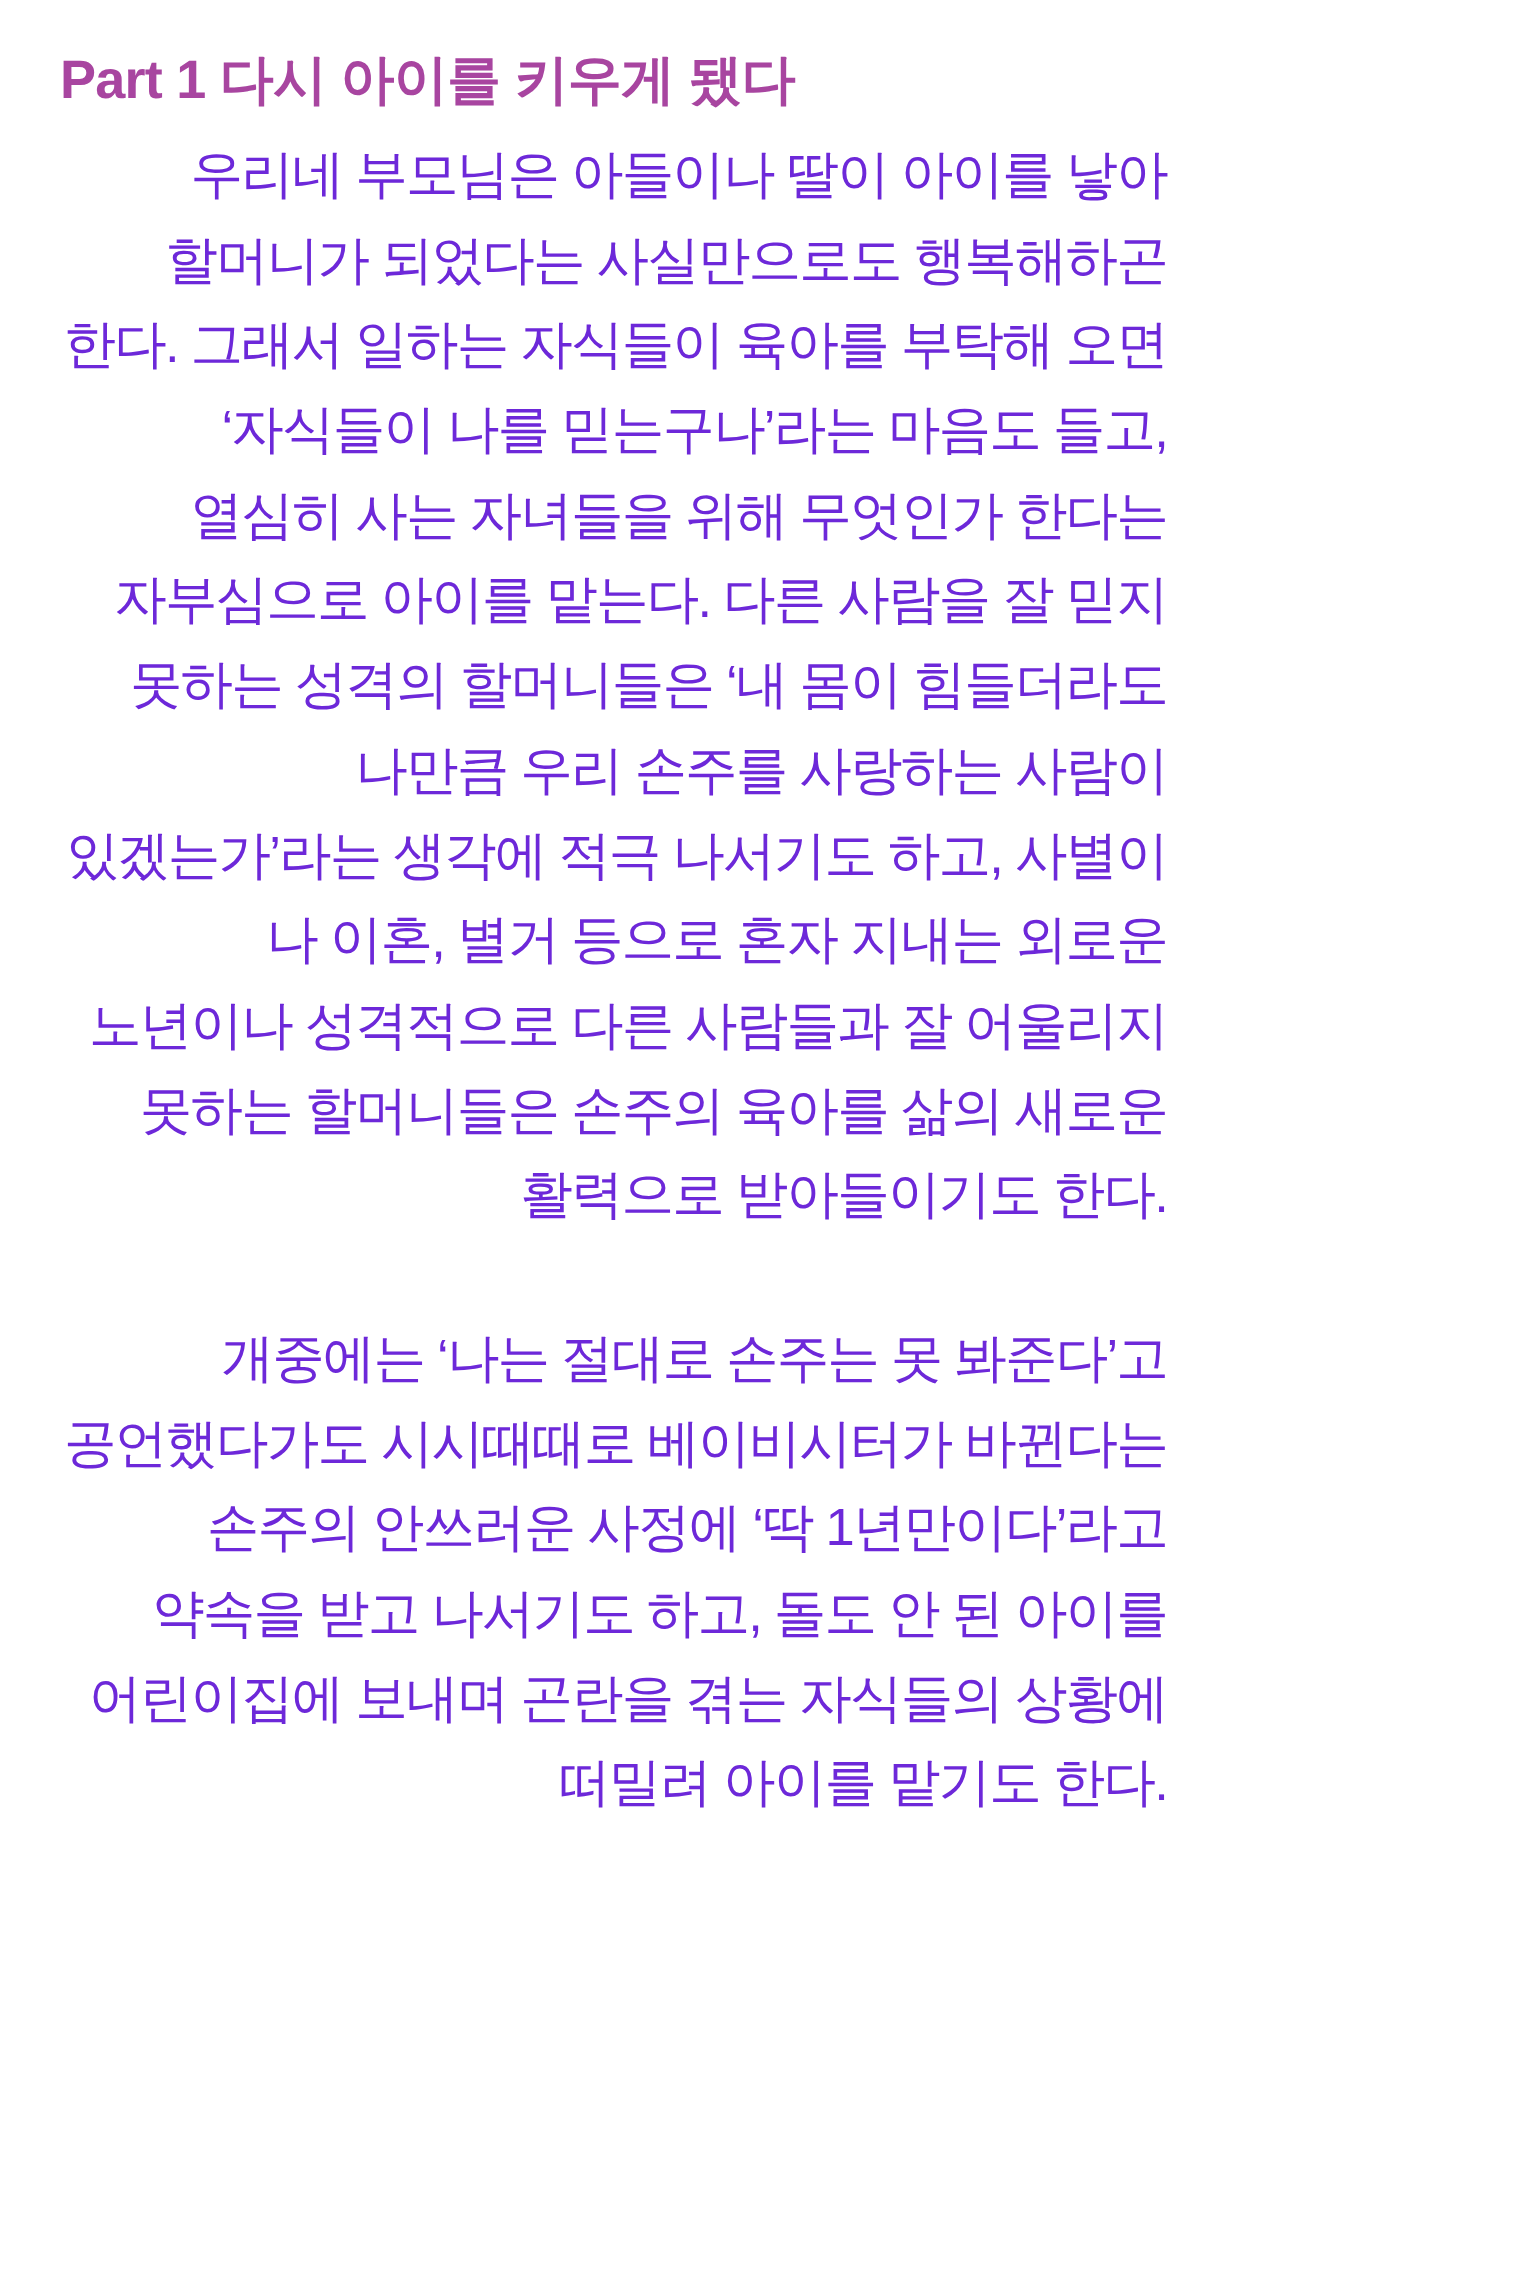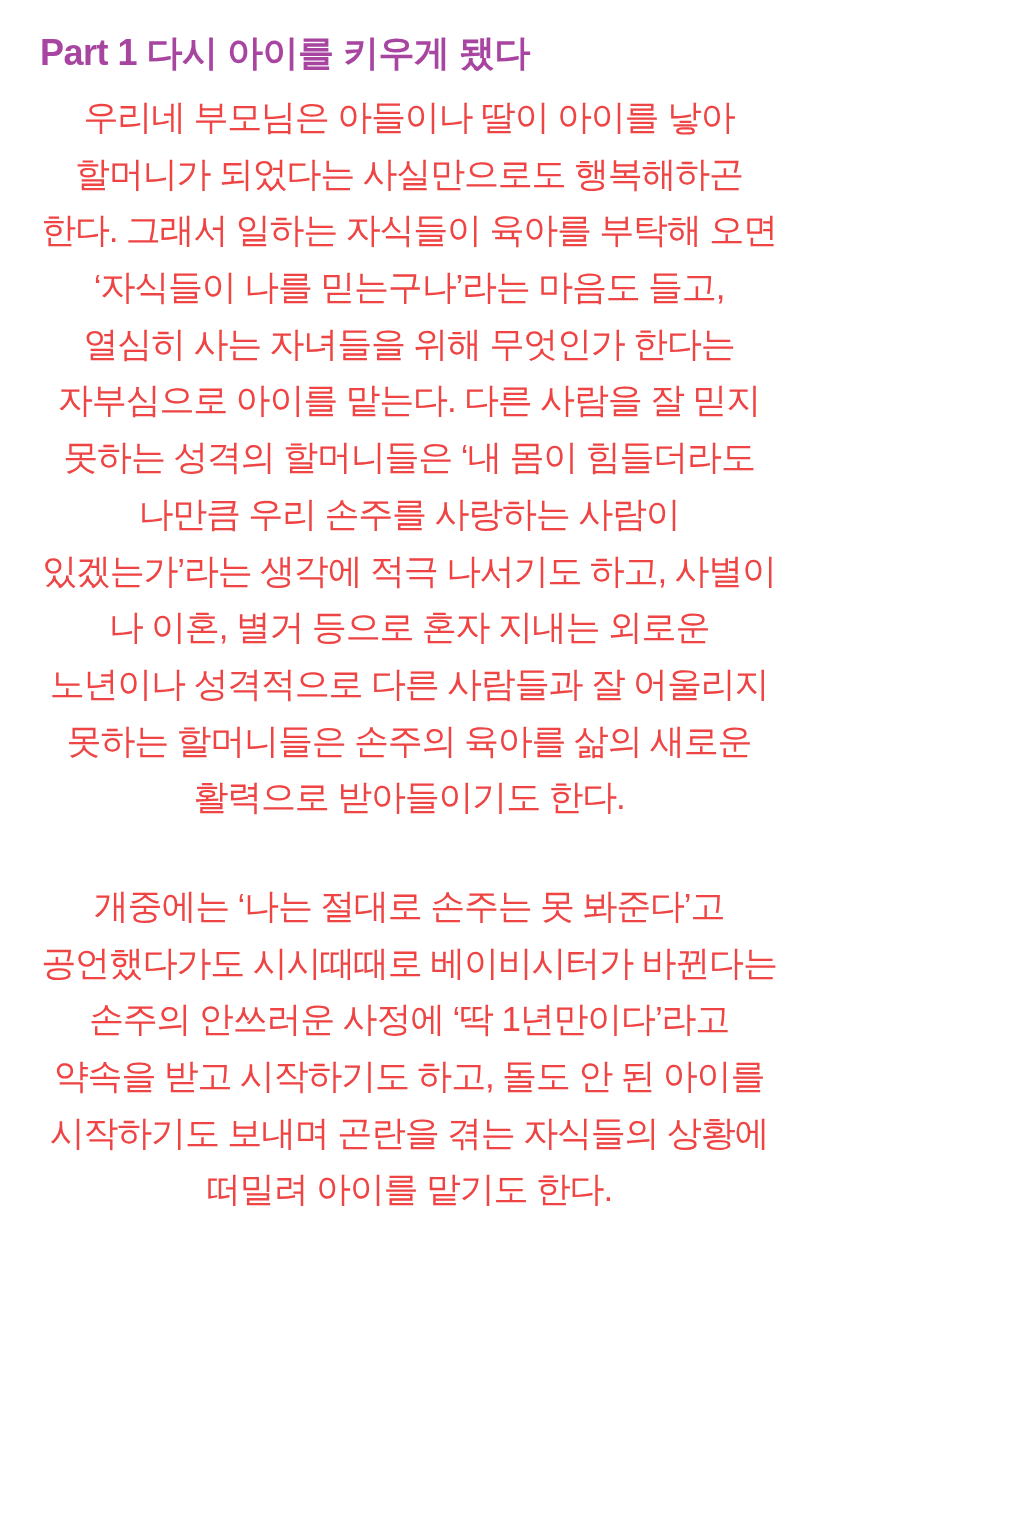--- a/index.html
+++ b/index.html
@@ -23,35 +23,35 @@
     font-size: 36px;
     font-weight: bold;
     color: #a845a0;
     letter-spacing: -0.5px;
     line-height: 1.25;
     margin: 0 0 14px 0;
   }
   .body-text {
     font-size: 35px;
     line-height: 1.62;
-    color: #ef4444;
+    color: #6d28d9;
     letter-spacing: -1.2px;
     margin: 0 0 52px 0;
-    text-align: center;
+    text-align: right;
     word-break: keep-all;
   }
   .body-text:last-child {
     margin-bottom: 0;
   }
 </style>
 </head>
 <body>
 
 <div class="page">
 
   <h1 class="chapter-title">Part 1 다시 아이를 키우게 됐다</h1>
 
   <p class="body-text">우리네 부모님은 아들이나 딸이 아이를 낳아 할머니가 되었다는 사실만으로도 행복해하곤 한다. 그래서 일하는 자식들이 육아를 부탁해 오면 ‘자식들이 나를 믿는구나’라는 마음도 들고, 열심히 사는 자녀들을 위해 무엇인가 한다는 자부심으로 아이를 맡는다. 다른 사람을 잘 믿지 못하는 성격의 할머니들은 ‘내 몸이 힘들더라도 나만큼 우리 손주를 사랑하는 사람이 있겠는가’라는 생각에 적극 나서기도 하고, 사별이 나 이혼, 별거 등으로 혼자 지내는 외로운 노년이나 성격적으로 다른 사람들과 잘 어울리지 못하는 할머니들은 손주의 육아를 삶의 새로운 활력으로 받아들이기도 한다.</p>
 
-  <p class="body-text">개중에는 ‘나는 절대로 손주는 못 봐준다’고 공언했다가도 시시때때로 베이비시터가 바뀐다는 손주의 안쓰러운 사정에 ‘딱 1년만이다’라고 약속을 받고 시작하기도 하고, 돌도 안 된 아이를 시작하기도 보내며 곤란을 겪는 자식들의 상황에 떠밀려 아이를 맡기도 한다.</p>
+  <p class="body-text">개중에는 ‘나는 절대로 손주는 못 봐준다’고 공언했다가도 시시때때로 베이비시터가 바뀐다는 손주의 안쓰러운 사정에 ‘딱 1년만이다’라고 약속을 받고 나서기도 하고, 돌도 안 된 아이를 어린이집에 보내며 곤란을 겪는 자식들의 상황에 떠밀려 아이를 맡기도 한다.</p>
 
 
 </div>
 
 </body></html>

